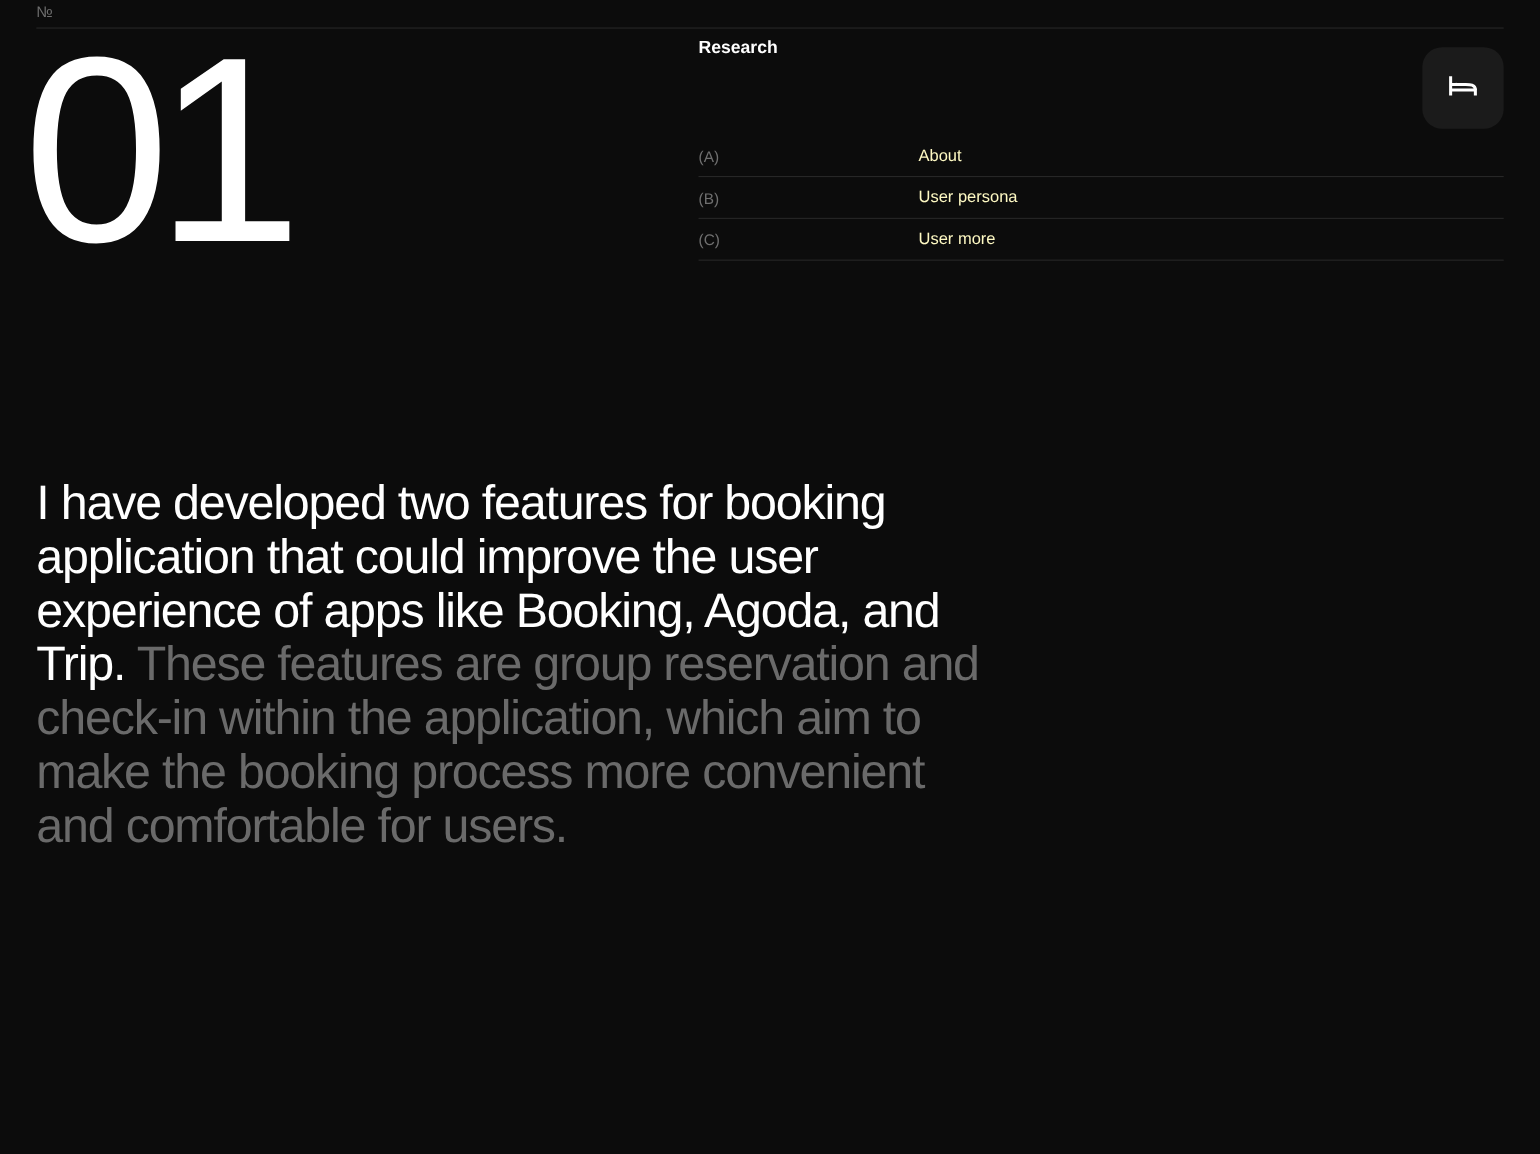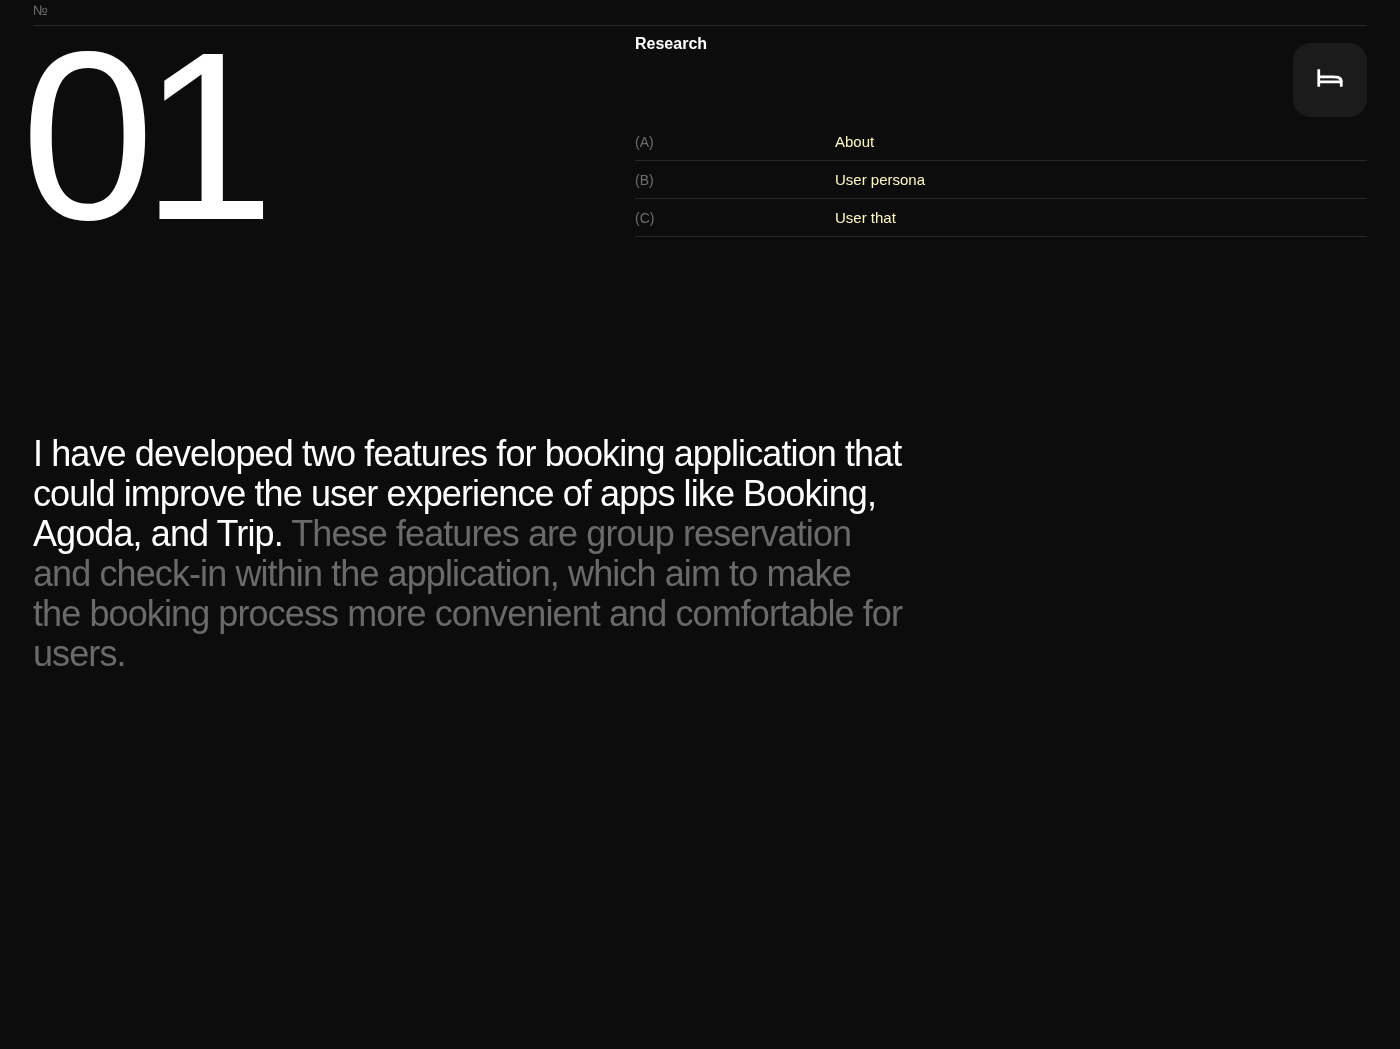--- a/index.html
+++ b/index.html
@@ -88,21 +88,21 @@
     height: 30px;
     stroke: #ffffff;
     stroke-width: 2.2;
     fill: none;
   }
   .body-text {
     position: absolute;
     left: 33px;
     top: 434px;
     width: 870px;
-    font-size: 36px;
+    font-size: 44px;
     line-height: 1.11;
     letter-spacing: -0.025em;
     font-weight: 400;
     color: #ffffff;
   }
   .body-text .muted {
     color: #6a6a6a;
   }
 </style>
 </head>
@@ -124,21 +124,21 @@
         <div class="toc-row">
           <div class="toc-key">(A)</div>
           <div class="toc-label">About</div>
         </div>
         <div class="toc-row">
           <div class="toc-key">(B)</div>
           <div class="toc-label">User persona</div>
         </div>
         <div class="toc-row">
           <div class="toc-key">(C)</div>
-          <div class="toc-label">User that</div>
+          <div class="toc-label">User more</div>
         </div>
       </div>
     </div>
   </div>
 
   <div class="icon-tile">
     <span>
       <svg viewBox="0 0 24 24">
         <path d="M3 5 L3 19"></path>
         <path d="M3 15 L21 15 L21 19"></path>

